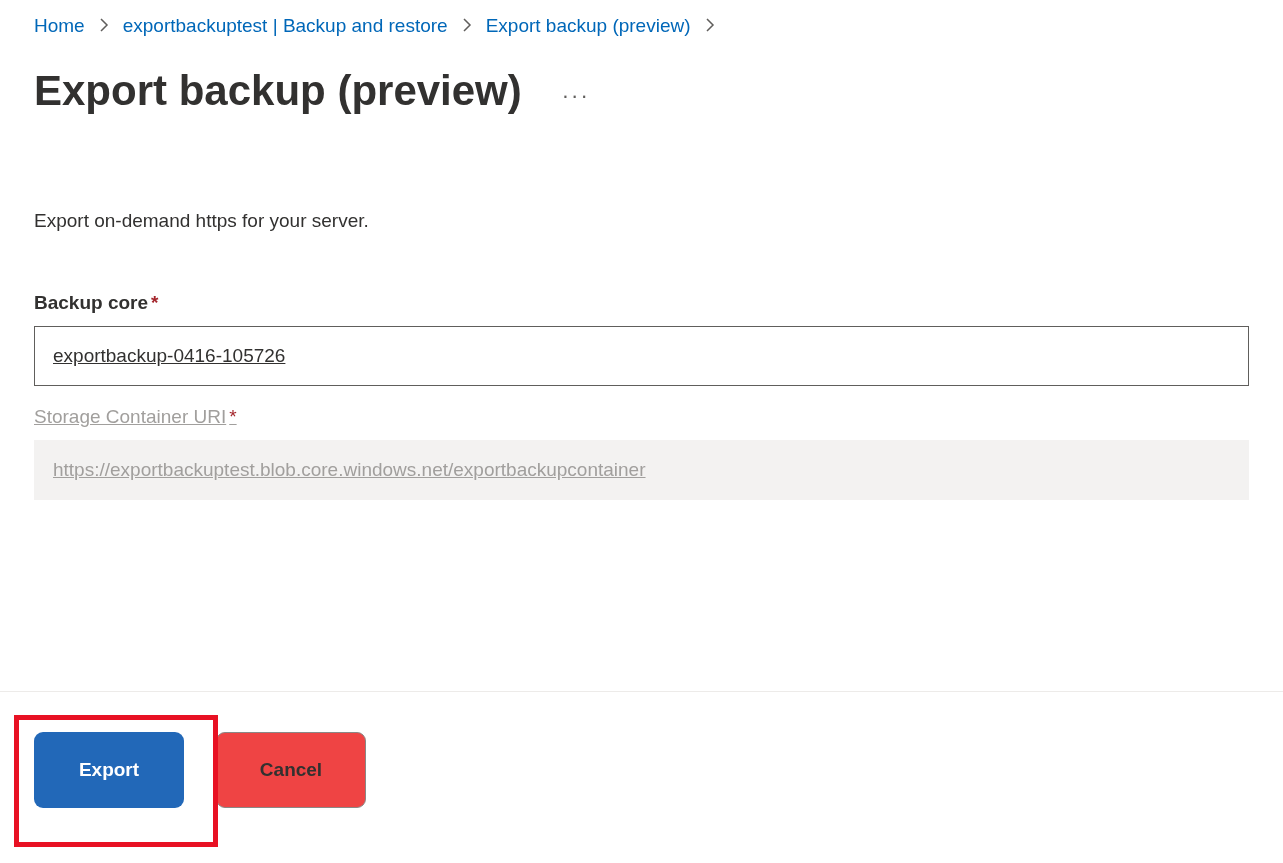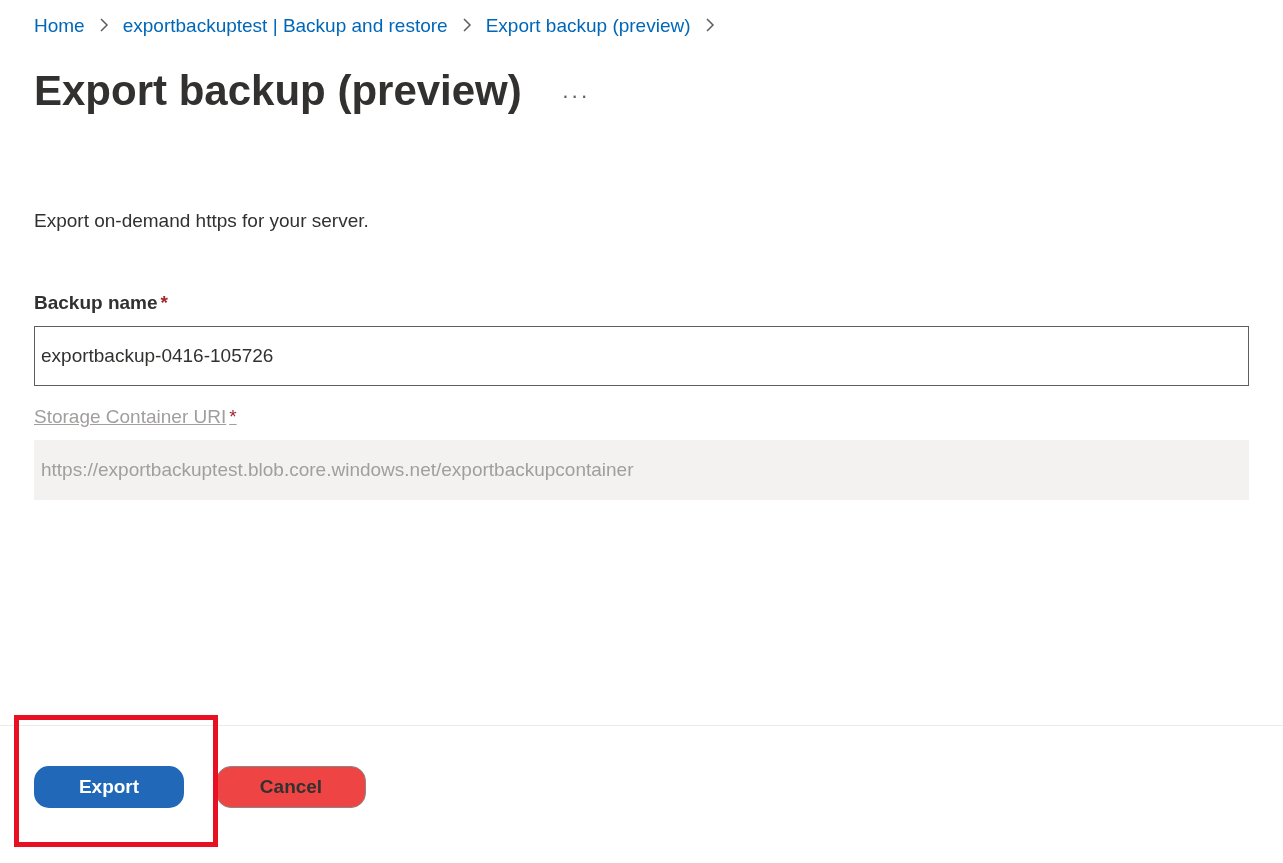--- a/index.html
+++ b/index.html
@@ -68,26 +68,27 @@
       text-decoration: underline;
     }
     .required {
       color: #a4262c;
       margin-left: 3px;
     }
     .text-input {
       width: 100%;
       height: 60px;
       border: 1px solid #605e5c;
-      padding: 0 6px;
+      padding: 0 18px;
       font-size: 19px;
       color: #323130;
       background: #ffffff;
       outline: none;
       margin-bottom: 20px;
+      text-decoration: underline;
     }
     .text-input.disabled {
       background: #f3f2f1;
       border: 1px solid #f3f2f1;
       color: #a19f9d;
     }
     .select-storage-row {
       font-size: 19px;
     }
     .select-storage-link {
@@ -103,25 +104,25 @@
       left: 0;
       right: 0;
       bottom: 15px;
       border-top: 1px solid #edebe9;
       padding: 40px 34px 40px 34px;
       display: flex;
       gap: 32px;
       align-items: center;
     }
     .btn {
-      height: 42px;
+      height: 76px;
       padding: 0 30px;
       font-size: 19px;
       font-weight: 600;
-      border-radius: 15px;
+      border-radius: 9px;
       cursor: pointer;
       min-width: 150px;
     }
     .btn-primary {
       background: #2268b8;
       color: #ffffff;
       border: none;
     }
     .btn-secondary {
       background: #ef4444;
@@ -164,21 +165,21 @@
   </nav>
 
   <div class="header-row">
     <h1 class="page-title">Export backup (preview)</h1>
     <span class="more-dots">···</span>
   </div>
 
   <p class="description">Export on-demand https for your server.</p>
 
   <div class="field-label">
-    <span>Backup name</span><span class="required">*</span>
+    <span>Backup core</span><span class="required">*</span>
   </div>
   <input type="text" class="text-input" value="exportbackup-0416-105726" style="">
 
   <div class="field-label disabled">
     <span>Storage Container URI</span><span class="required">*</span>
   </div>
   <input type="text" class="text-input disabled" disabled="" value="https://exportbackuptest.blob.core.windows.net/exportbackupcontainer" style="">
 
 </div>
 

